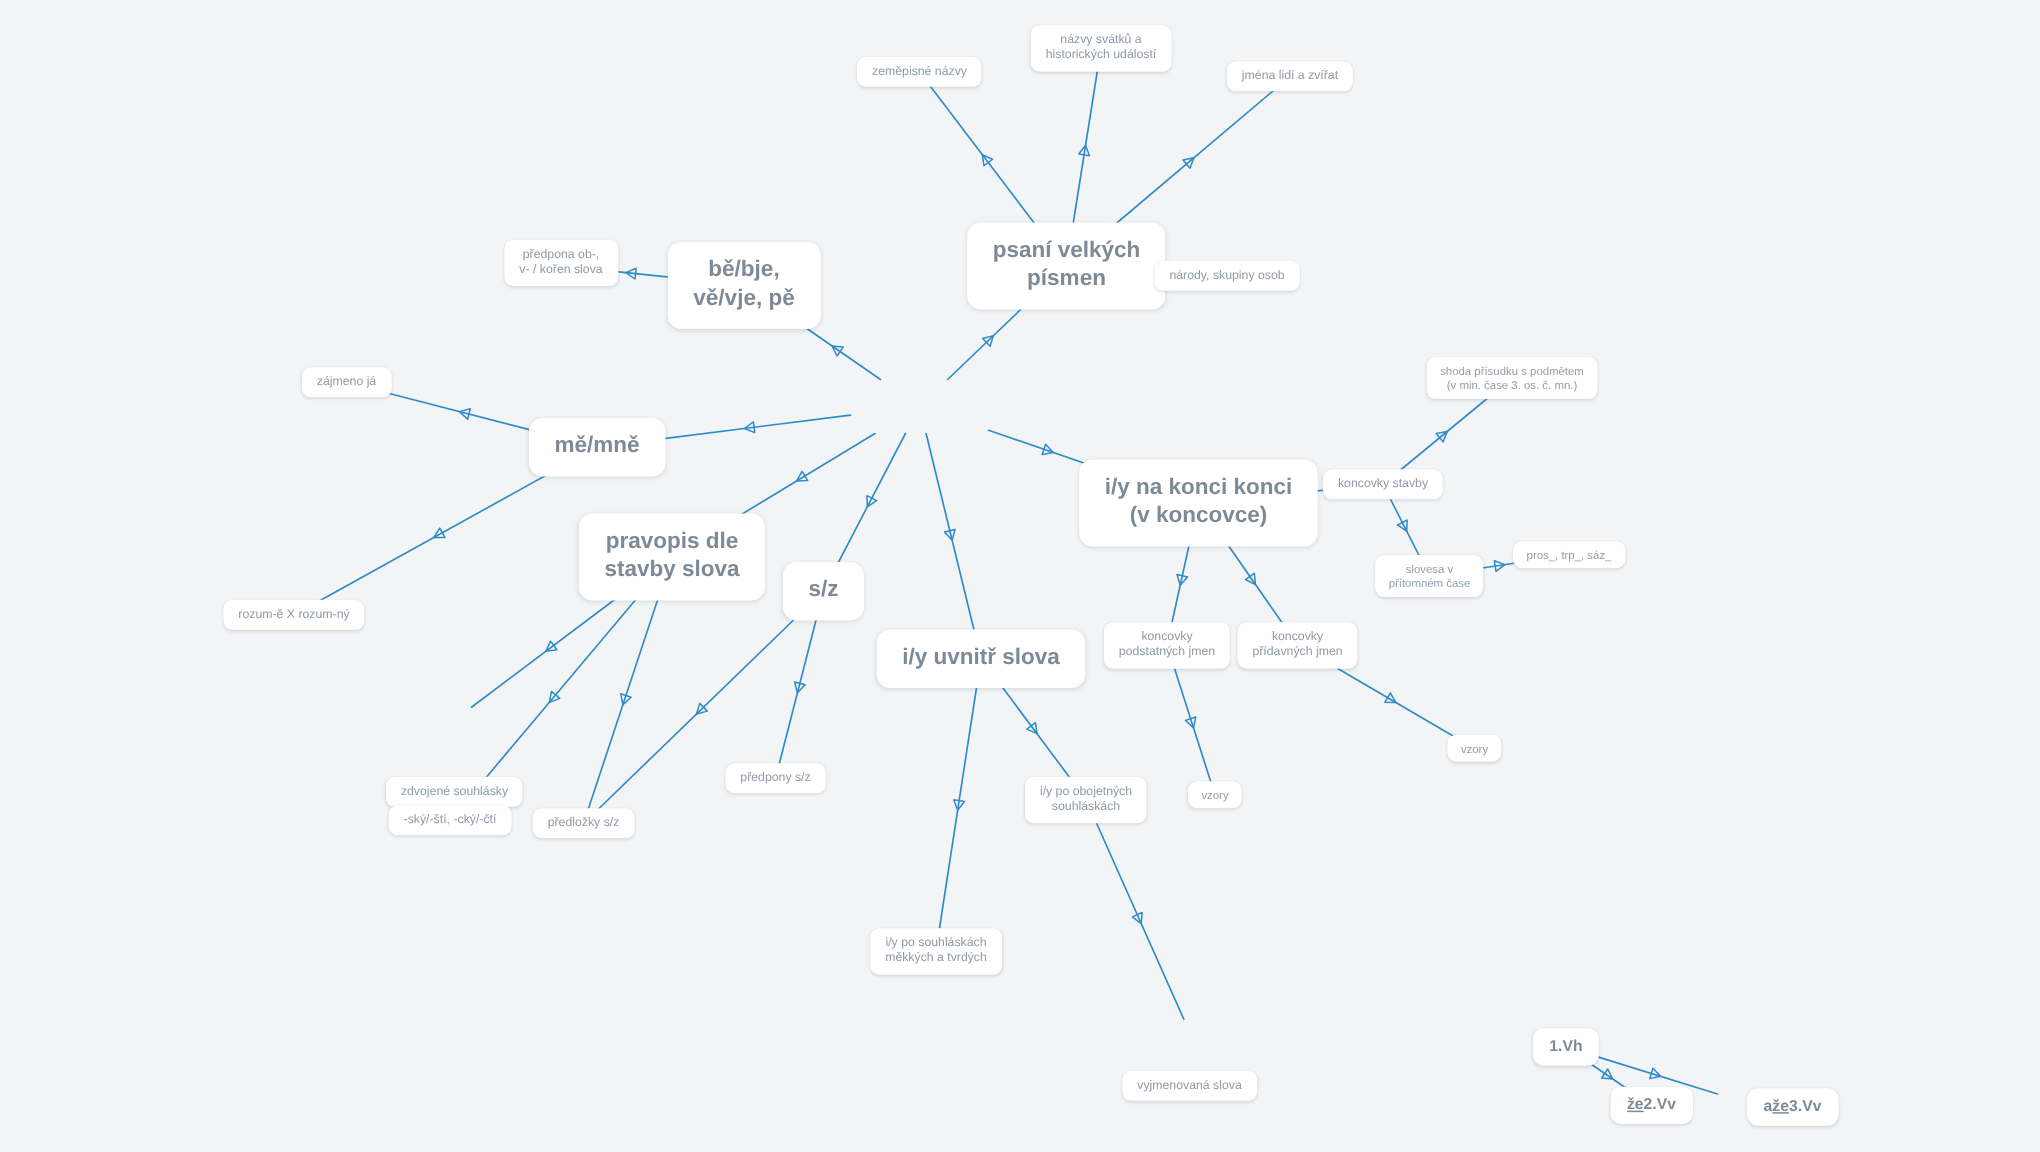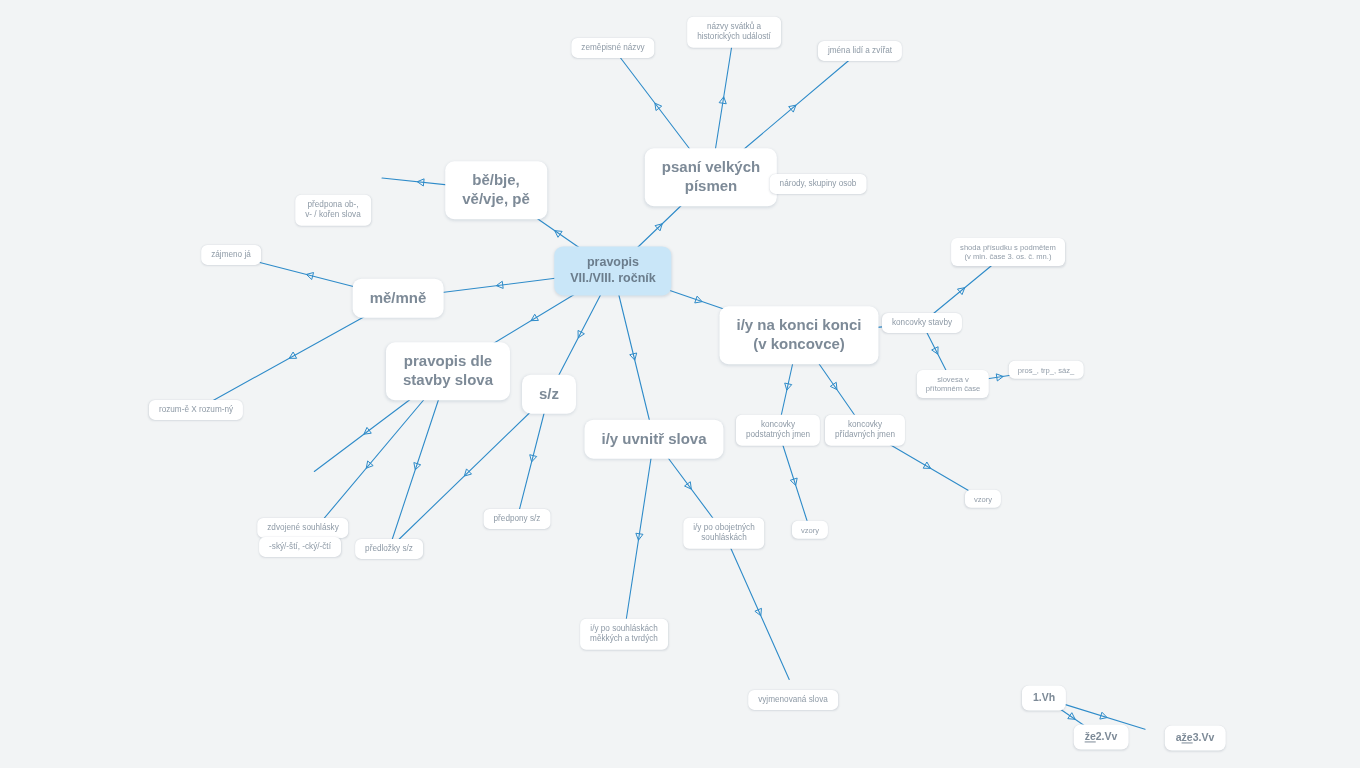--- a/index.html
+++ b/index.html
@@ -216,51 +216,49 @@
       <g>
         <line x1="1058.6153846153845" y1="708" x2="1086.3846153846155" y2="727" stroke="#2e8bc9" stroke-width="1.1" stroke-linecap="round"></line>
         <polygon points="1075.182248599062,719.3352227256739 1067.784889304807,718.6358834148255 1071.8506134970692,712.6936711338267" fill="none" stroke="#2e8bc9" stroke-width="1" stroke-linejoin="round"></polygon>
       </g>
       <g>
         <line x1="1063" y1="703.8914728682171" x2="1145" y2="729.3178294573644" stroke="#2e8bc9" stroke-width="1.1" stroke-linecap="round"></line>
         <polygon points="1107.104193245656,717.5671917040794 1099.8296080009166,719.0806016013056 1101.9620055077714,712.2036196416988" fill="none" stroke="#2e8bc9" stroke-width="1" stroke-linejoin="round"></polygon>
       </g>
     </svg>
   <div id="node-layer">
-      <div class="node lvl-root" style="left: 613px; top: 271px; min-width: 92px; min-height: 36px;">pravopis
-VII./VIII. ročník</div>
       <div class="node lvl-1" style="left: 711px; top: 177px; min-width: 94px; min-height: 44px;">psaní velkých
 písmen</div>
       <div class="node lvl-1" style="left: 496px; top: 190px; min-width: 74px; min-height: 44px;">bě/bje,
 vě/vje, pě</div>
       <div class="node lvl-1" style="left: 398px; top: 298px; min-width: 68px; min-height: 28px; text-align: right;">mě/mně</div>
       <div class="node lvl-1" style="left: 448px; top: 371px; min-width: 84px; min-height: 44px;">pravopis dle
 stavby slova</div>
       <div class="node lvl-1" style="left: 549px; top: 394px; min-width: 30px; min-height: 26px;">s/z</div>
       <div class="node lvl-1" style="left: 654px; top: 439px; min-width: 98px; min-height: 28px;">i/y uvnitř slova</div>
       <div class="node lvl-1" style="left: 799px; top: 335px; min-width: 120px; min-height: 44px;">i/y na konci konci
 (v koncovce)</div>
       <div class="node lvl-2" style="left: 613px; top: 48px; min-width: 66px; min-height: 17px;">zeměpisné názvy</div>
       <div class="node lvl-2" style="left: 734px; top: 32px; min-width: 80px; min-height: 26px;">názvy svátků a
 historických událostí</div>
       <div class="node lvl-2" style="left: 860px; top: 51px; min-width: 70px; min-height: 17px;">jména lidí a zvířat</div>
       <div class="node lvl-2" style="left: 818px; top: 184px; min-width: 78px; min-height: 17px;">národy, skupiny osob</div>
-      <div class="node lvl-2" style="left: 333px; top: 175px; min-width: 58px; min-height: 26px; margin-top: 35px;">předpona ob-,
+      <div class="node lvl-2" style="left: 374px; top: 175px; min-width: 58px; min-height: 26px;">předpona ob-,
 v- / kořen slova</div>
       <div class="node lvl-2" style="left: 231px; top: 255px; min-width: 48px; min-height: 17px;">zájmeno já</div>
       <div class="node lvl-2" style="left: 196px; top: 410px; min-width: 74px; min-height: 17px;">rozum-ě X rozum-ný</div>
       <div class="node lvl-2" style="left: 303px; top: 480px; min-width: 76px; min-height: 17px; margin-top: 48px;">zdvojené souhlásky</div>
       <div class="node lvl-2" style="left: 300px; top: 547px; min-width: 70px; min-height: 17px;">-ský/-ští, -cký/-čtí</div>
       <div class="node lvl-2" style="left: 389px; top: 549px; min-width: 56px; min-height: 17px;">předložky s/z</div>
       <div class="node lvl-2" style="left: 517px; top: 519px; min-width: 54px; min-height: 17px;">předpony s/z</div>
       <div class="node lvl-2" style="left: 724px; top: 533px; min-width: 72px; min-height: 26px;">i/y po obojetných
 souhláskách</div>
       <div class="node lvl-2" style="left: 624px; top: 634px; min-width: 74px; min-height: 26px;">i/y po souhláskách
 měkkých a tvrdých</div>
-      <div class="node lvl-2" style="left: 793px; top: 700px; min-width: 74px; min-height: 17px;">vyjmenovaná slova</div>
+      <div class="node lvl-2" style="left: 793px; top: 724px; min-width: 74px; min-height: 17px;">vyjmenovaná slova</div>
       <div class="node lvl-2" style="left: 922px; top: 323px; min-width: 64px; min-height: 17px;">koncovky stavby</div>
       <div class="node lvl-2" style="left: 778px; top: 430px; min-width: 76px; min-height: 26px;">koncovky
 podstatných jmen</div>
       <div class="node lvl-2" style="left: 865px; top: 430px; min-width: 74px; min-height: 26px;">koncovky
 přídavných jmen</div>
       <div class="node lvl-3" style="left: 1008px; top: 252px; min-width: 112px; min-height: 26px;">shoda přísudku s podmětem
 (v min. čase 3. os. č. mn.)</div>
       <div class="node lvl-3" style="left: 953px; top: 384px; min-width: 66px; min-height: 26px;">slovesa v
 přítomném čase</div>
       <div class="node lvl-3" style="left: 1046px; top: 370px; min-width: 64px; min-height: 17px;">pros_, trp_, sáz_</div>

